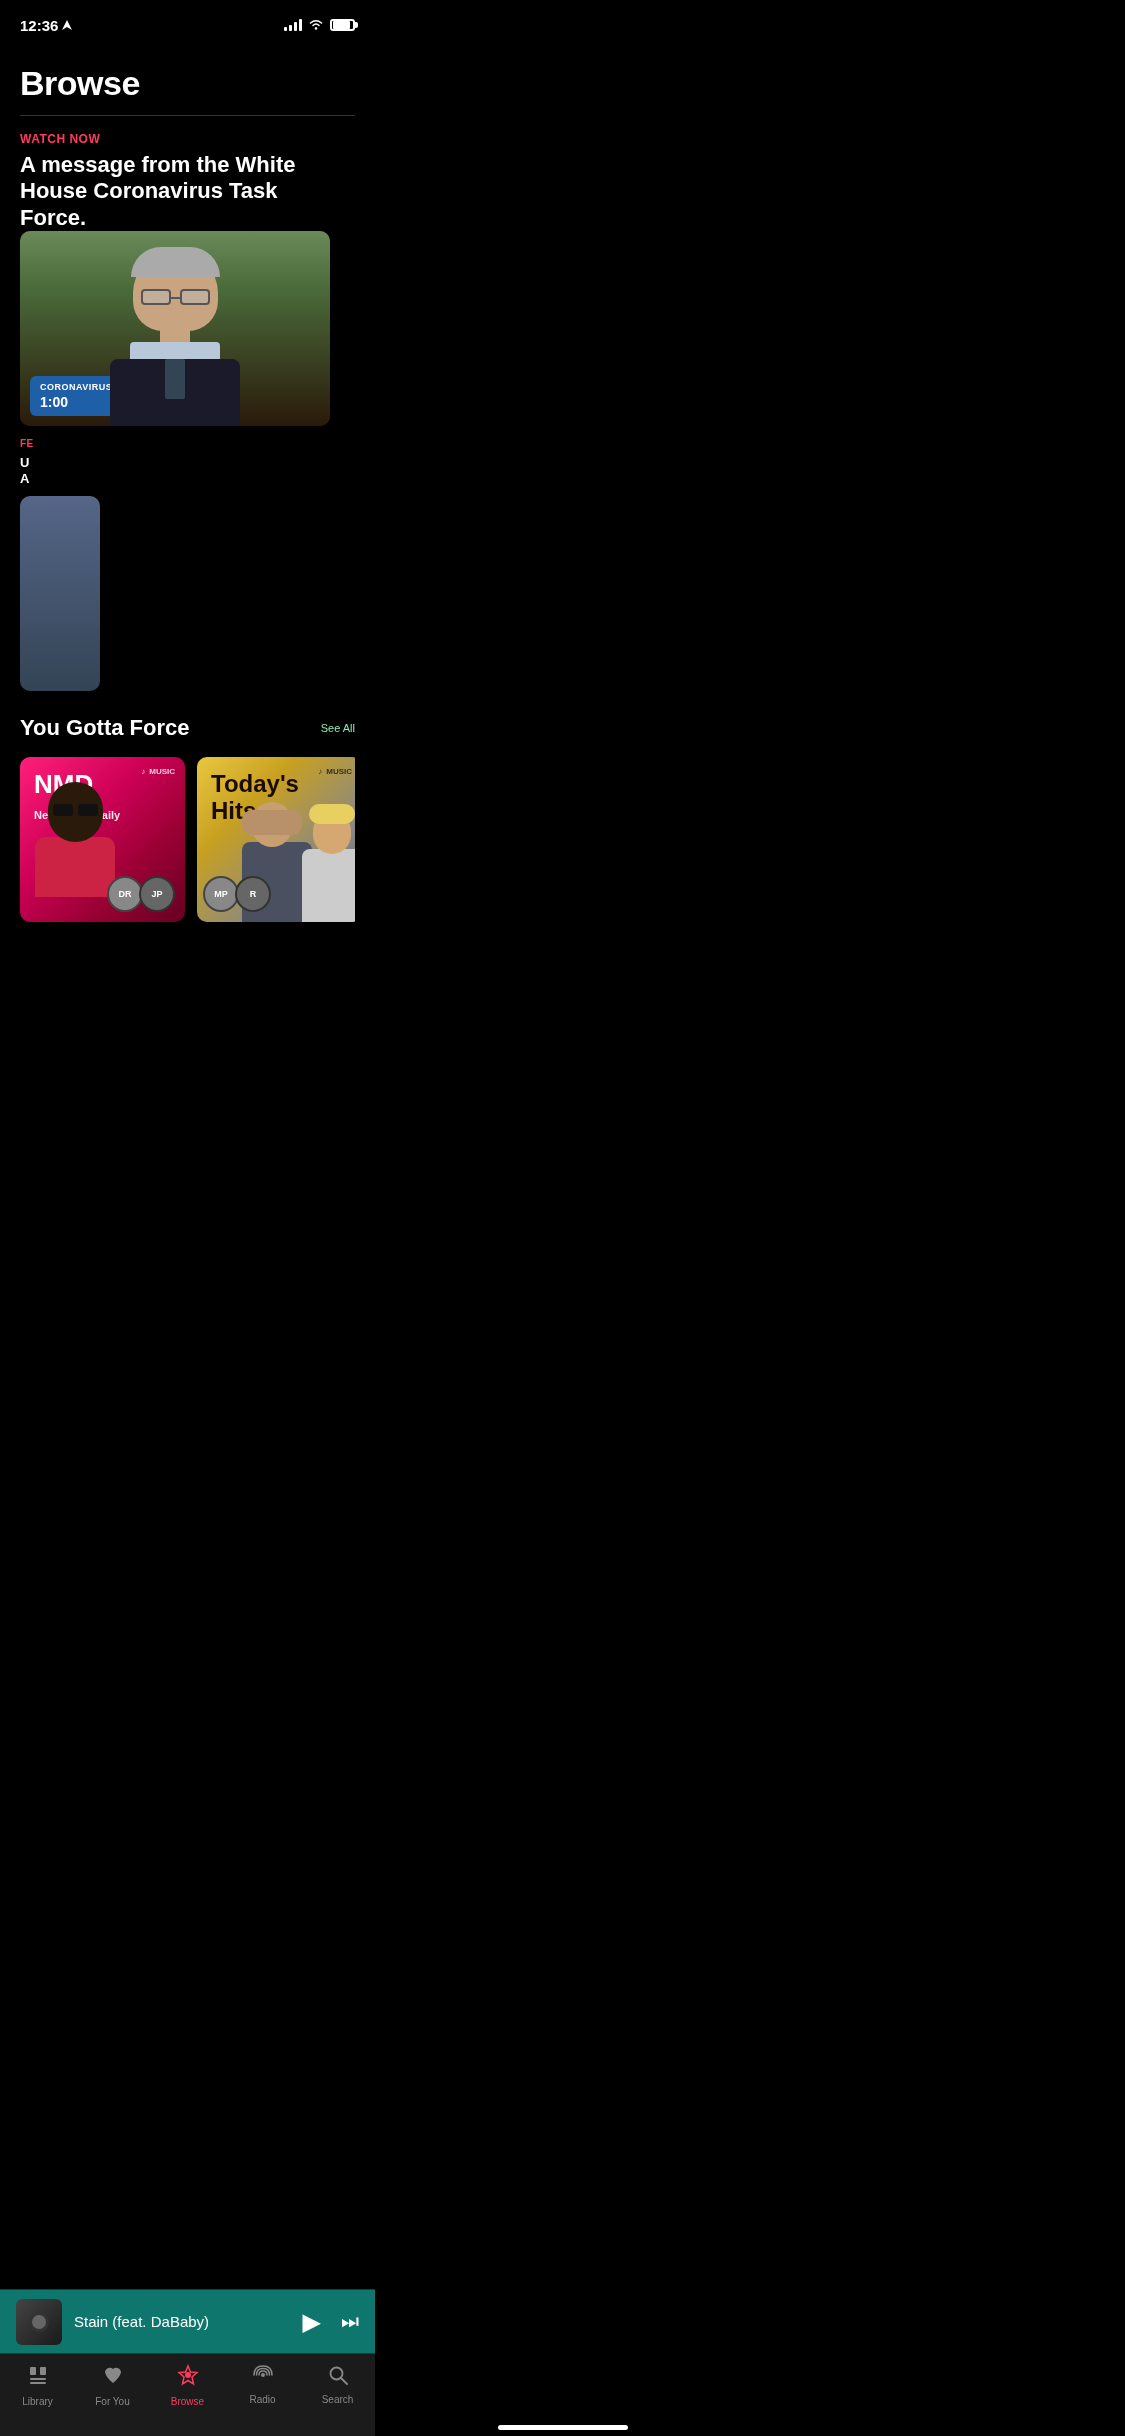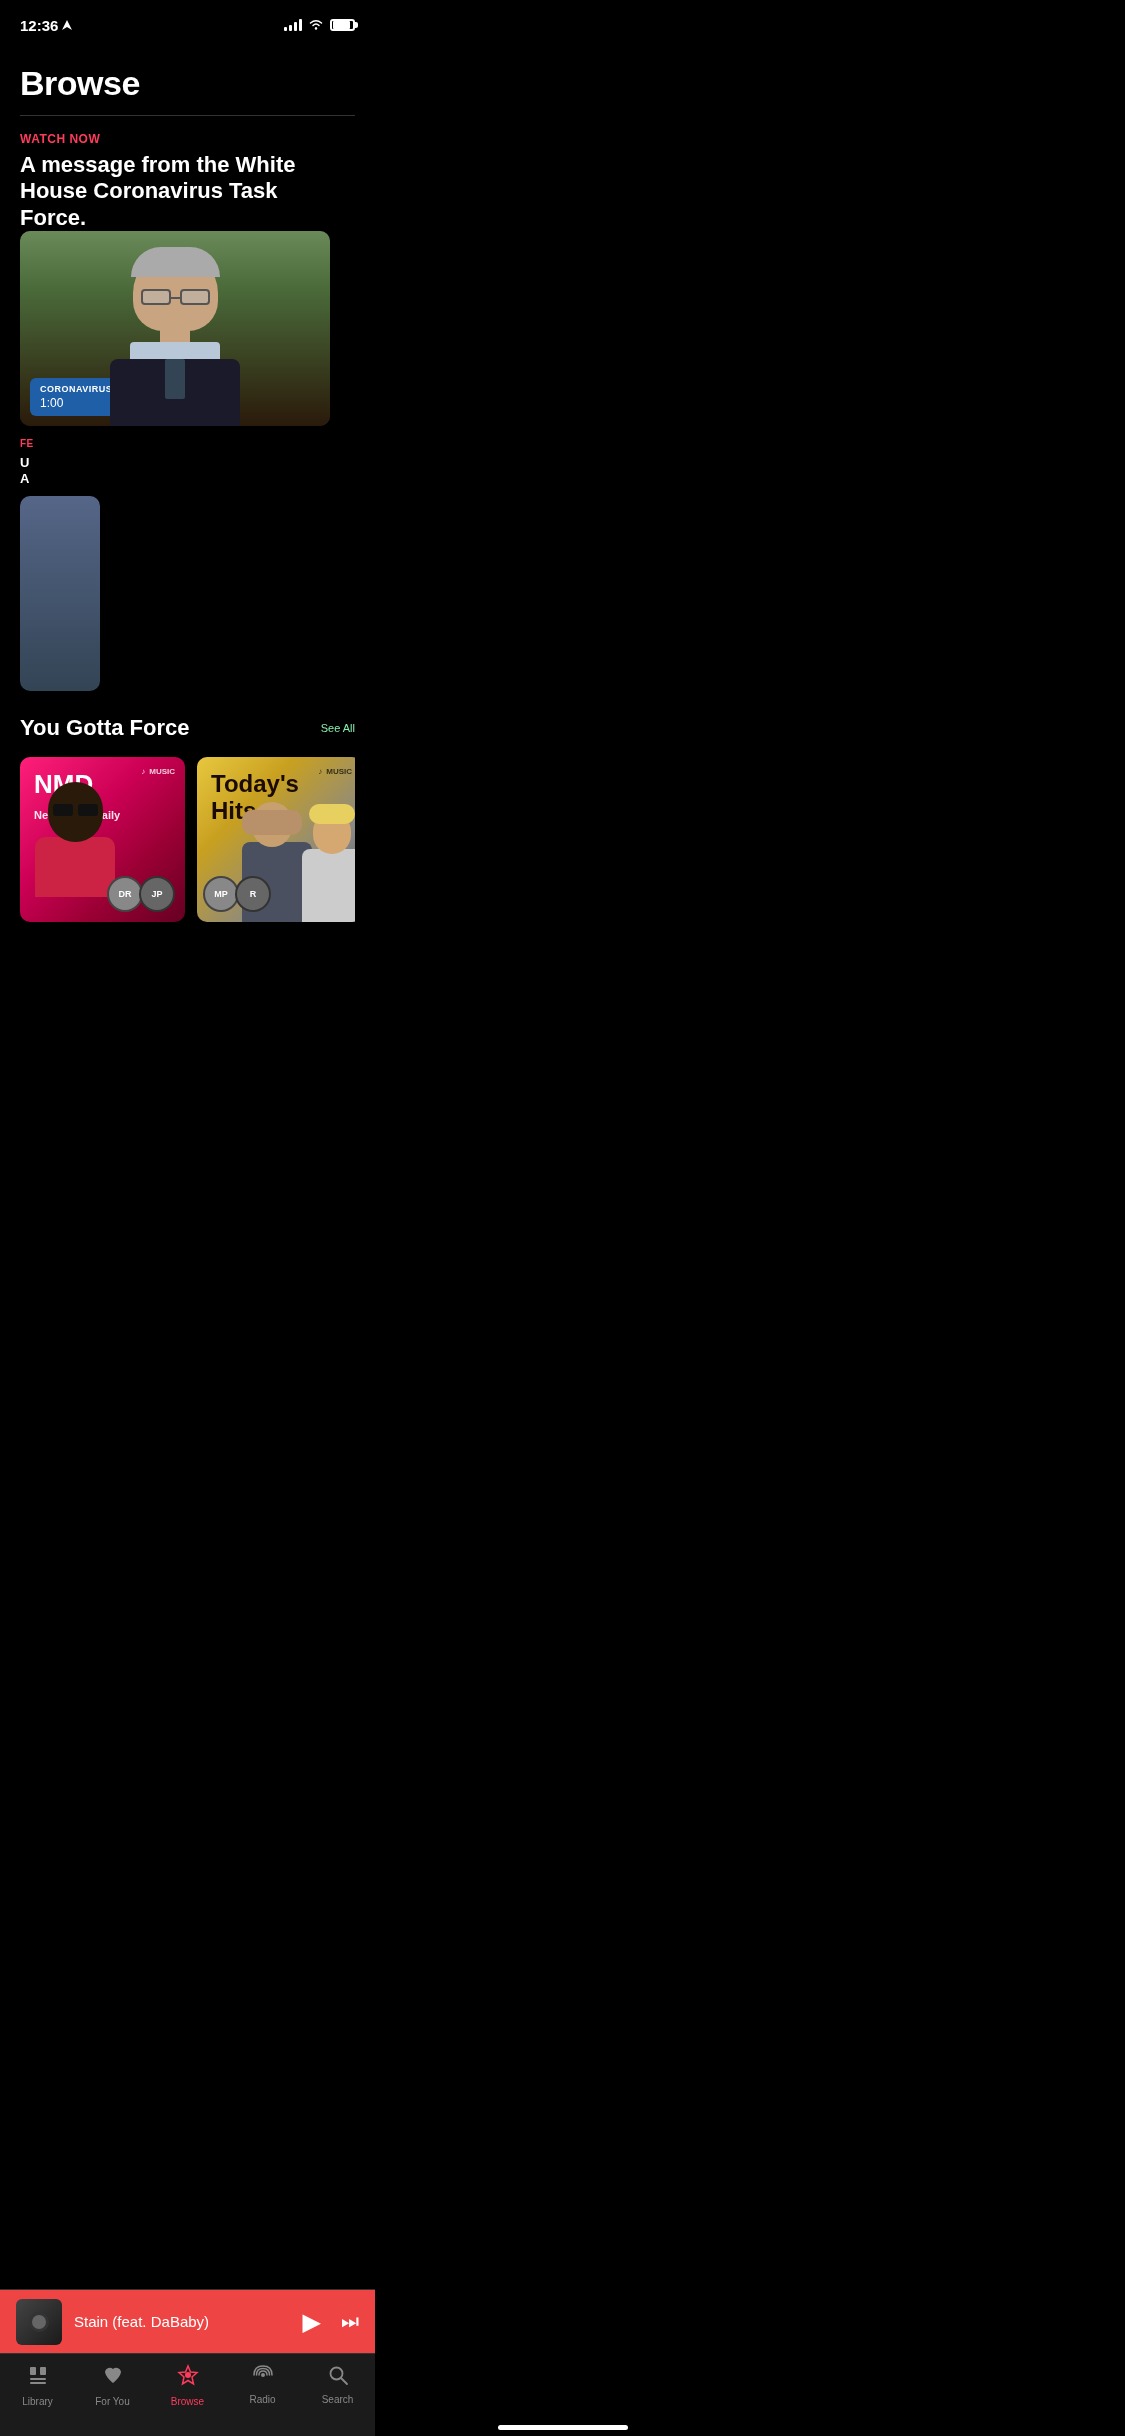--- a/index.html
+++ b/index.html
@@ -157,22 +157,22 @@
       flex-direction: column;
       gap: 2px;
     }
     .overlay-site {
       font-size: 9px;
       font-weight: 700;
       color: #fff;
       letter-spacing: 0.5px;
     }
     .overlay-duration {
-      font-size: 12px;
-      font-weight: 400;
+      font-size: 14px;
+      font-weight: 700;
       color: #fff;
     }
     .bg-foliage {
       position: absolute;
       top: 0; left: 0; right: 0; bottom: 0;
       background: linear-gradient(180deg, #6b8a5a 0%, #4a6a3a 30%, #2a1a0a 100%);
     }
 
     
     .section {
@@ -267,21 +267,21 @@
     }
 
     
     .mini-player {
       position: fixed;
       bottom: 83px;
       left: 0;
       right: 0;
       width: 375px;
       height: 64px;
-      background: #ef4444;
+      background: #0f766e;
       display: flex;
       align-items: center;
       padding: 0 16px;
       gap: 12px;
       border-top: 1px solid #333;
     }
     .mini-player-art {
       width: 46px;
       height: 46px;
       border-radius: 6px;

